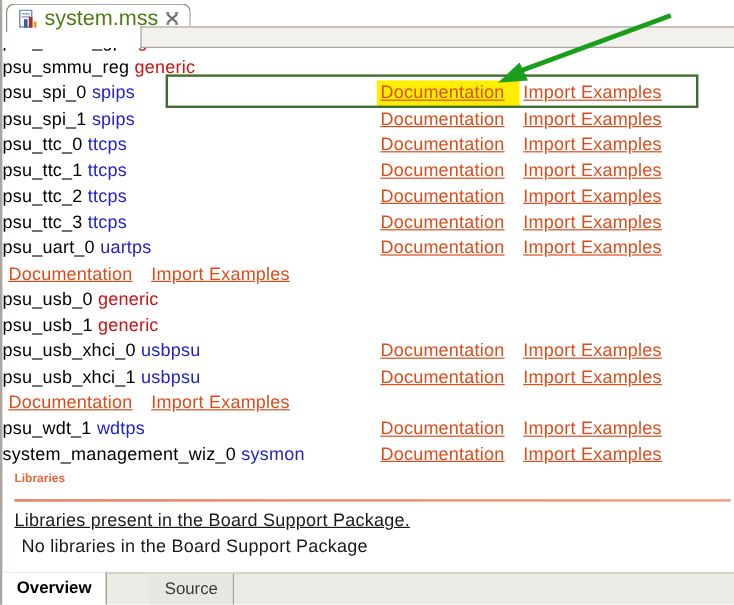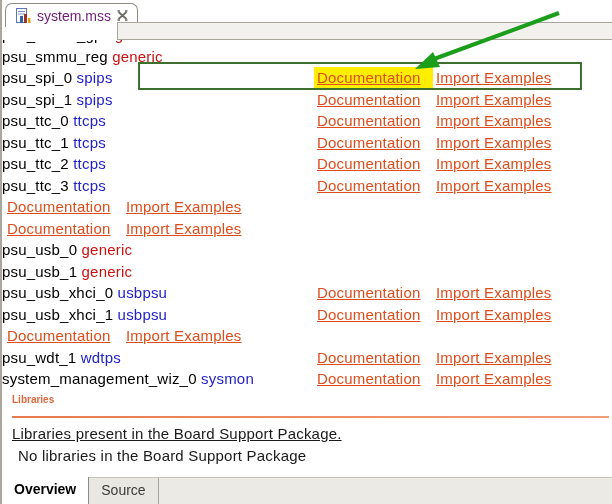--- a/index.html
+++ b/index.html
@@ -5,21 +5,21 @@
   html,body{margin:0;padding:0;background:#ffffff;}
   body{font-family:"Liberation Sans",sans-serif;font-size:15px;color:#000;}
   .window{position:relative;width:612px;height:504px;background:#fff;overflow:hidden;
           border-left:2px solid #aaa69c;box-sizing:border-box;}
 
   
   .header{position:absolute;left:0;top:0;right:0;height:40px;background:#fff;z-index:5;}
   .tab{position:absolute;left:3px;top:3px;height:24px;background:#fff;
        border:1px solid #8f8b81;border-bottom:none;border-radius:7px 7px 0 0;
        display:flex;align-items:center;gap:6px;padding:0 9px;box-sizing:border-box;}
-  .tab-label{font-size:14px;color:#701a75;white-space:nowrap;}
+  .tab-label{font-size:18px;color:#4d7c0f;white-space:nowrap;}
   .strip-rest{position:absolute;left:115px;top:22px;right:0;height:18px;background:#f2f1ed;
               border:1px solid #a9a59b;border-right:none;box-sizing:border-box;}
 
   
   .rows{position:absolute;left:0;top:24px;right:0;z-index:1;}
   .row{height:21.5px;line-height:21.5px;display:flex;white-space:pre;letter-spacing:.2px;}
   .col1{width:310px;text-align:left;flex:0 0 310px;}
   .col2{margin-left:5px;display:flex;}
   .p-name{color:#000;}
   .d-blue{color:#2222cc;}
@@ -34,41 +34,41 @@
 
   
   .lib-title{position:absolute;left:10px;top:394px;font-size:10px;font-weight:bold;color:#e2673c;z-index:2;}
   .lib-rule{position:absolute;left:10px;right:3px;top:416px;height:2px;
             background:linear-gradient(to right,#e87a50,#f09e79);z-index:2;}
   .lib-p1{position:absolute;left:10px;top:425px;color:#1a1a1a;z-index:2;letter-spacing:.2px;text-decoration:underline;}
   .lib-p2{position:absolute;left:16px;top:447px;color:#1a1a1a;z-index:2;letter-spacing:.2px;}
 
   
   .bottom-tabs{position:absolute;left:0;right:0;bottom:0;height:27px;background:#eceae4;
-               border-top:1px solid #c6c2ba;display:flex;z-index:7;box-sizing:border-box;}
+               border-top:1px solid #c6c2ba;display:flex;z-index:7;box-sizing:border-box;gap:36px;}
   .btab{padding:0 12px;line-height:25px;font-size:14px;cursor:pointer;}
   .btab.active{background:#fff;border-right:1px solid #8e8a80;margin-top:-1px;
                font-weight:bold;color:#000;}
   .btab.inactive{background:#e9e7e1;border-right:1px solid #a3a3a3;color:#3a3a3a;}
 </style>
 </head>
 <body>
 
 <div class="window">
 
   <div class="rows">
       <div class="row"><div class="col1"><span class="p-name">psu_smmu_gpv </span><span class="d-generic">generic</span></div></div>
       <div class="row"><div class="col1"><span class="p-name">psu_smmu_reg </span><span class="d-generic">generic</span></div></div>
       <div class="row"><div class="col1"><span class="p-name">psu_spi_0 </span><span class="d-blue">spips</span></div><div class="col2"><span class="lnk doc hl">Documentation</span><span class="lnk">Import Examples</span></div></div>
       <div class="row"><div class="col1"><span class="p-name">psu_spi_1 </span><span class="d-blue">spips</span></div><div class="col2"><span class="lnk doc">Documentation</span><span class="lnk">Import Examples</span></div></div>
       <div class="row"><div class="col1"><span class="p-name">psu_ttc_0 </span><span class="d-blue">ttcps</span></div><div class="col2"><span class="lnk doc">Documentation</span><span class="lnk">Import Examples</span></div></div>
       <div class="row"><div class="col1"><span class="p-name">psu_ttc_1 </span><span class="d-blue">ttcps</span></div><div class="col2"><span class="lnk doc">Documentation</span><span class="lnk">Import Examples</span></div></div>
       <div class="row"><div class="col1"><span class="p-name">psu_ttc_2 </span><span class="d-blue">ttcps</span></div><div class="col2"><span class="lnk doc">Documentation</span><span class="lnk">Import Examples</span></div></div>
       <div class="row"><div class="col1"><span class="p-name">psu_ttc_3 </span><span class="d-blue">ttcps</span></div><div class="col2"><span class="lnk doc">Documentation</span><span class="lnk">Import Examples</span></div></div>
-      <div class="row"><div class="col2"><span class="lnk doc">Documentation</span><span class="lnk">Import Examples</span></div></div>
+      <div class="row"><div class="col1"><span class="p-name">psu_uart_0 </span><span class="d-blue">uartps</span></div><div class="col2"><span class="lnk doc">Documentation</span><span class="lnk">Import Examples</span></div></div>
       <div class="row"><div class="col2"><span class="lnk doc">Documentation</span><span class="lnk">Import Examples</span></div></div>
       <div class="row"><div class="col1"><span class="p-name">psu_usb_0 </span><span class="d-generic">generic</span></div></div>
       <div class="row"><div class="col1"><span class="p-name">psu_usb_1 </span><span class="d-generic">generic</span></div></div>
       <div class="row"><div class="col1"><span class="p-name">psu_usb_xhci_0 </span><span class="d-blue">usbpsu</span></div><div class="col2"><span class="lnk doc">Documentation</span><span class="lnk">Import Examples</span></div></div>
       <div class="row"><div class="col1"><span class="p-name">psu_usb_xhci_1 </span><span class="d-blue">usbpsu</span></div><div class="col2"><span class="lnk doc">Documentation</span><span class="lnk">Import Examples</span></div></div>
       <div class="row"><div class="col2"><span class="lnk doc">Documentation</span><span class="lnk">Import Examples</span></div></div>
       <div class="row"><div class="col1"><span class="p-name">psu_wdt_1 </span><span class="d-blue">wdtps</span></div><div class="col2"><span class="lnk doc">Documentation</span><span class="lnk">Import Examples</span></div></div>
       <div class="row"><div class="col1"><span class="p-name">system_management_wiz_0 </span><span class="d-blue">sysmon</span></div><div class="col2"><span class="lnk doc">Documentation</span><span class="lnk">Import Examples</span></div></div>
     </div>
 

